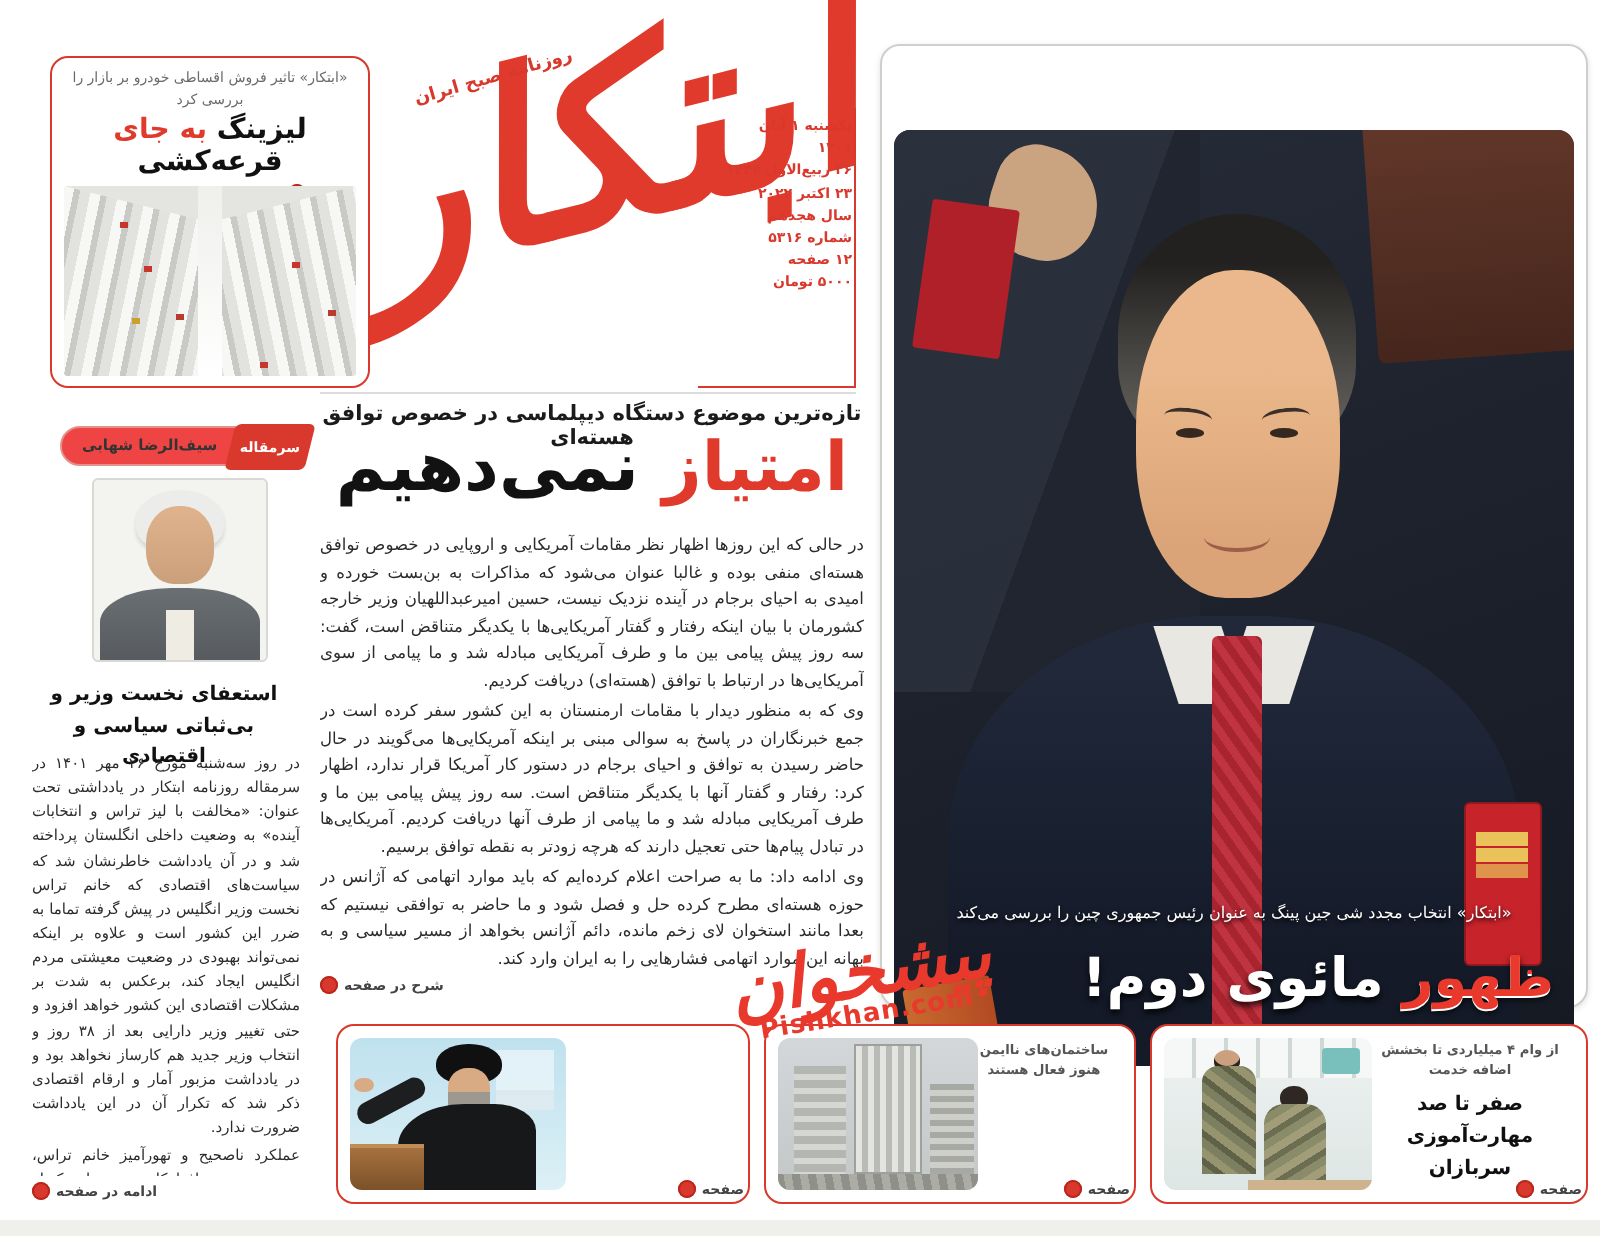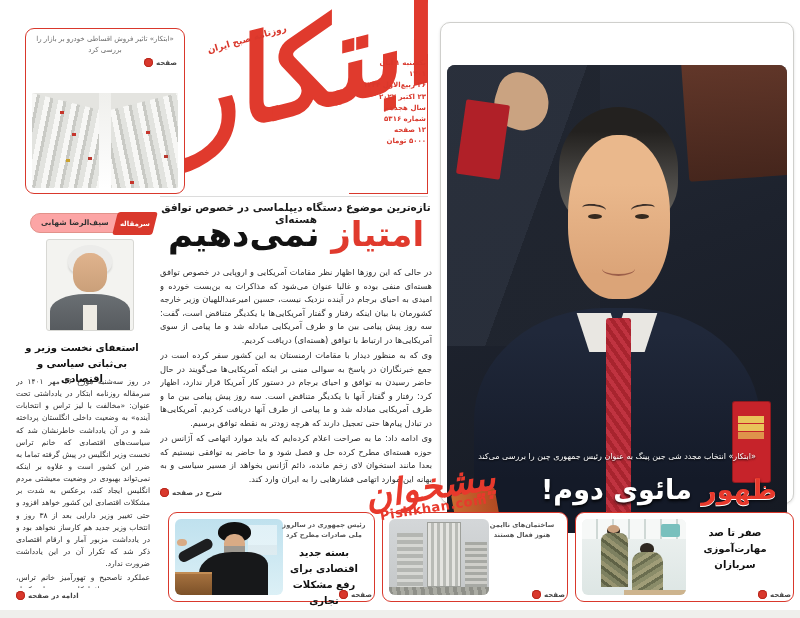--- a/index.html
+++ b/index.html
@@ -58,21 +58,21 @@
   .main-head { left:158px; top:214px; width:276px; text-align:center;
     font-size:34px; font-weight:bold; color:#121212; letter-spacing:-1px; }
   .main-head .red { color:#e03a2d; }
   .main-body { left:160px; top:266px; width:272px; height:218px;
     font-size:8.3px; line-height:1.63; text-align:justify; color:#2b2b2b; overflow:hidden; }
   .main-body p { margin-bottom:2px; }
   .main-more { left:160px; top:488px; }
 
   
   .ed-pill { left:30px; top:213px; width:122px; height:20px; border:1px solid #e2928a;
-    border-radius:10px; background:#fca5a5; }
+    border-radius:10px; background:#ef4444; }
   .ed-author { position:absolute; left:10px; top:4px; font-size:7.5px; color:#333; font-weight:bold; }
   .ed-tab { position:absolute; right:-4px; top:-2px; width:40px; height:23px; background:#d9382c;
     transform:skewX(-14deg); border-radius:3px; display:flex; align-items:center; justify-content:center; }
   .ed-tab span { transform:skewX(14deg); color:#fff; font-size:7px; font-weight:bold; }
   .ed-photo { left:46px; top:239px; width:88px; height:92px; border:1px solid #d8d8d4;
     border-radius:3px; background:#f3f3f0; overflow:hidden; }
   .ed-hair { position:absolute; left:24%; top:6%; width:52%; height:34%; background:#ececea;
     border-radius:50% 50% 42% 42%; box-shadow:0 2px 2px rgba(0,0,0,.12); }
   .ed-face { position:absolute; left:30%; top:14%; width:40%; height:44%; background:linear-gradient(#e0b38d,#caa07a);
     border-radius:46% 46% 40% 40%; }
@@ -212,20 +212,23 @@
   <div>۲۳ اکتبر ۲۰۲۲</div>
   <div>سال هجدهم</div>
   <div>شماره ۵۳۱۶</div>
   <div>۱۲ صفحه</div>
   <div>۵۰۰۰ تومان</div>
 </div>
 <div class="abs masthead-rule"></div>
 
 <div class="abs topbox">
   <div class="kicker">«ابتکار» تاثیر فروش اقساطی خودرو بر بازار را بررسی کرد</div>
+  <div class="head">
+    <span>لیزینگ</span><span class="red"> به جای </span><span>قرعه‌کشی</span>
+  </div>
   <div class="badge">
     <span>صفحه</span>
     <span class="pnum"></span>
   </div>
   <div class="cars-photo">
     <div class="cars-l"></div>
     <div class="cars-r"></div>
     <div class="cars-mid"></div>
     <div class="cars-specks"></div>
   </div>
@@ -311,24 +314,20 @@
       <div class="raisi-flag"></div>
       <div class="raisi-arm"></div>
       <div class="raisi-hand"></div>
       <div class="raisi-turban"></div>
       <div class="raisi-face"></div>
       <div class="raisi-beard"></div>
       <div class="raisi-robe"></div>
       <div class="raisi-podium"></div>
     </div>
   </div>
-  <div class="txt">
-    <div class="kicker">رئیس جمهوری در سالروز ملی صادرات مطرح کرد</div>
-    <div class="head">بسته جدید اقتصادی برای رفع مشکلات تجاری</div>
-  </div>
   <div class="badge">
     <span>صفحه</span>
     <span class="pnum"></span>
   </div>
 </div>
 
 <div class="abs bbox box2">
   <div class="photo">
     <div class="bld">
       <div class="bld-t1"></div>
@@ -352,20 +351,21 @@
       <div class="sold-shelf"></div>
       <div class="sold-teal"></div>
       <div class="sold-h1"></div>
       <div class="sold-f1"></div>
       <div class="sold-h2"></div>
       <div class="sold-f2"></div>
       <div class="sold-desk"></div>
     </div>
   </div>
   <div class="txt">
+    <div class="kicker">از وام ۴ میلیاردی تا بخشش اضافه خدمت</div>
     <div class="head">صفر تا صد مهارت‌آموزی سربازان</div>
   </div>
   <div class="badge">
     <span>صفحه</span>
     <span class="pnum"></span>
   </div>
 </div>
 
 <div class="abs wm">
   <div class="wm-script">پیشخوان</div>

